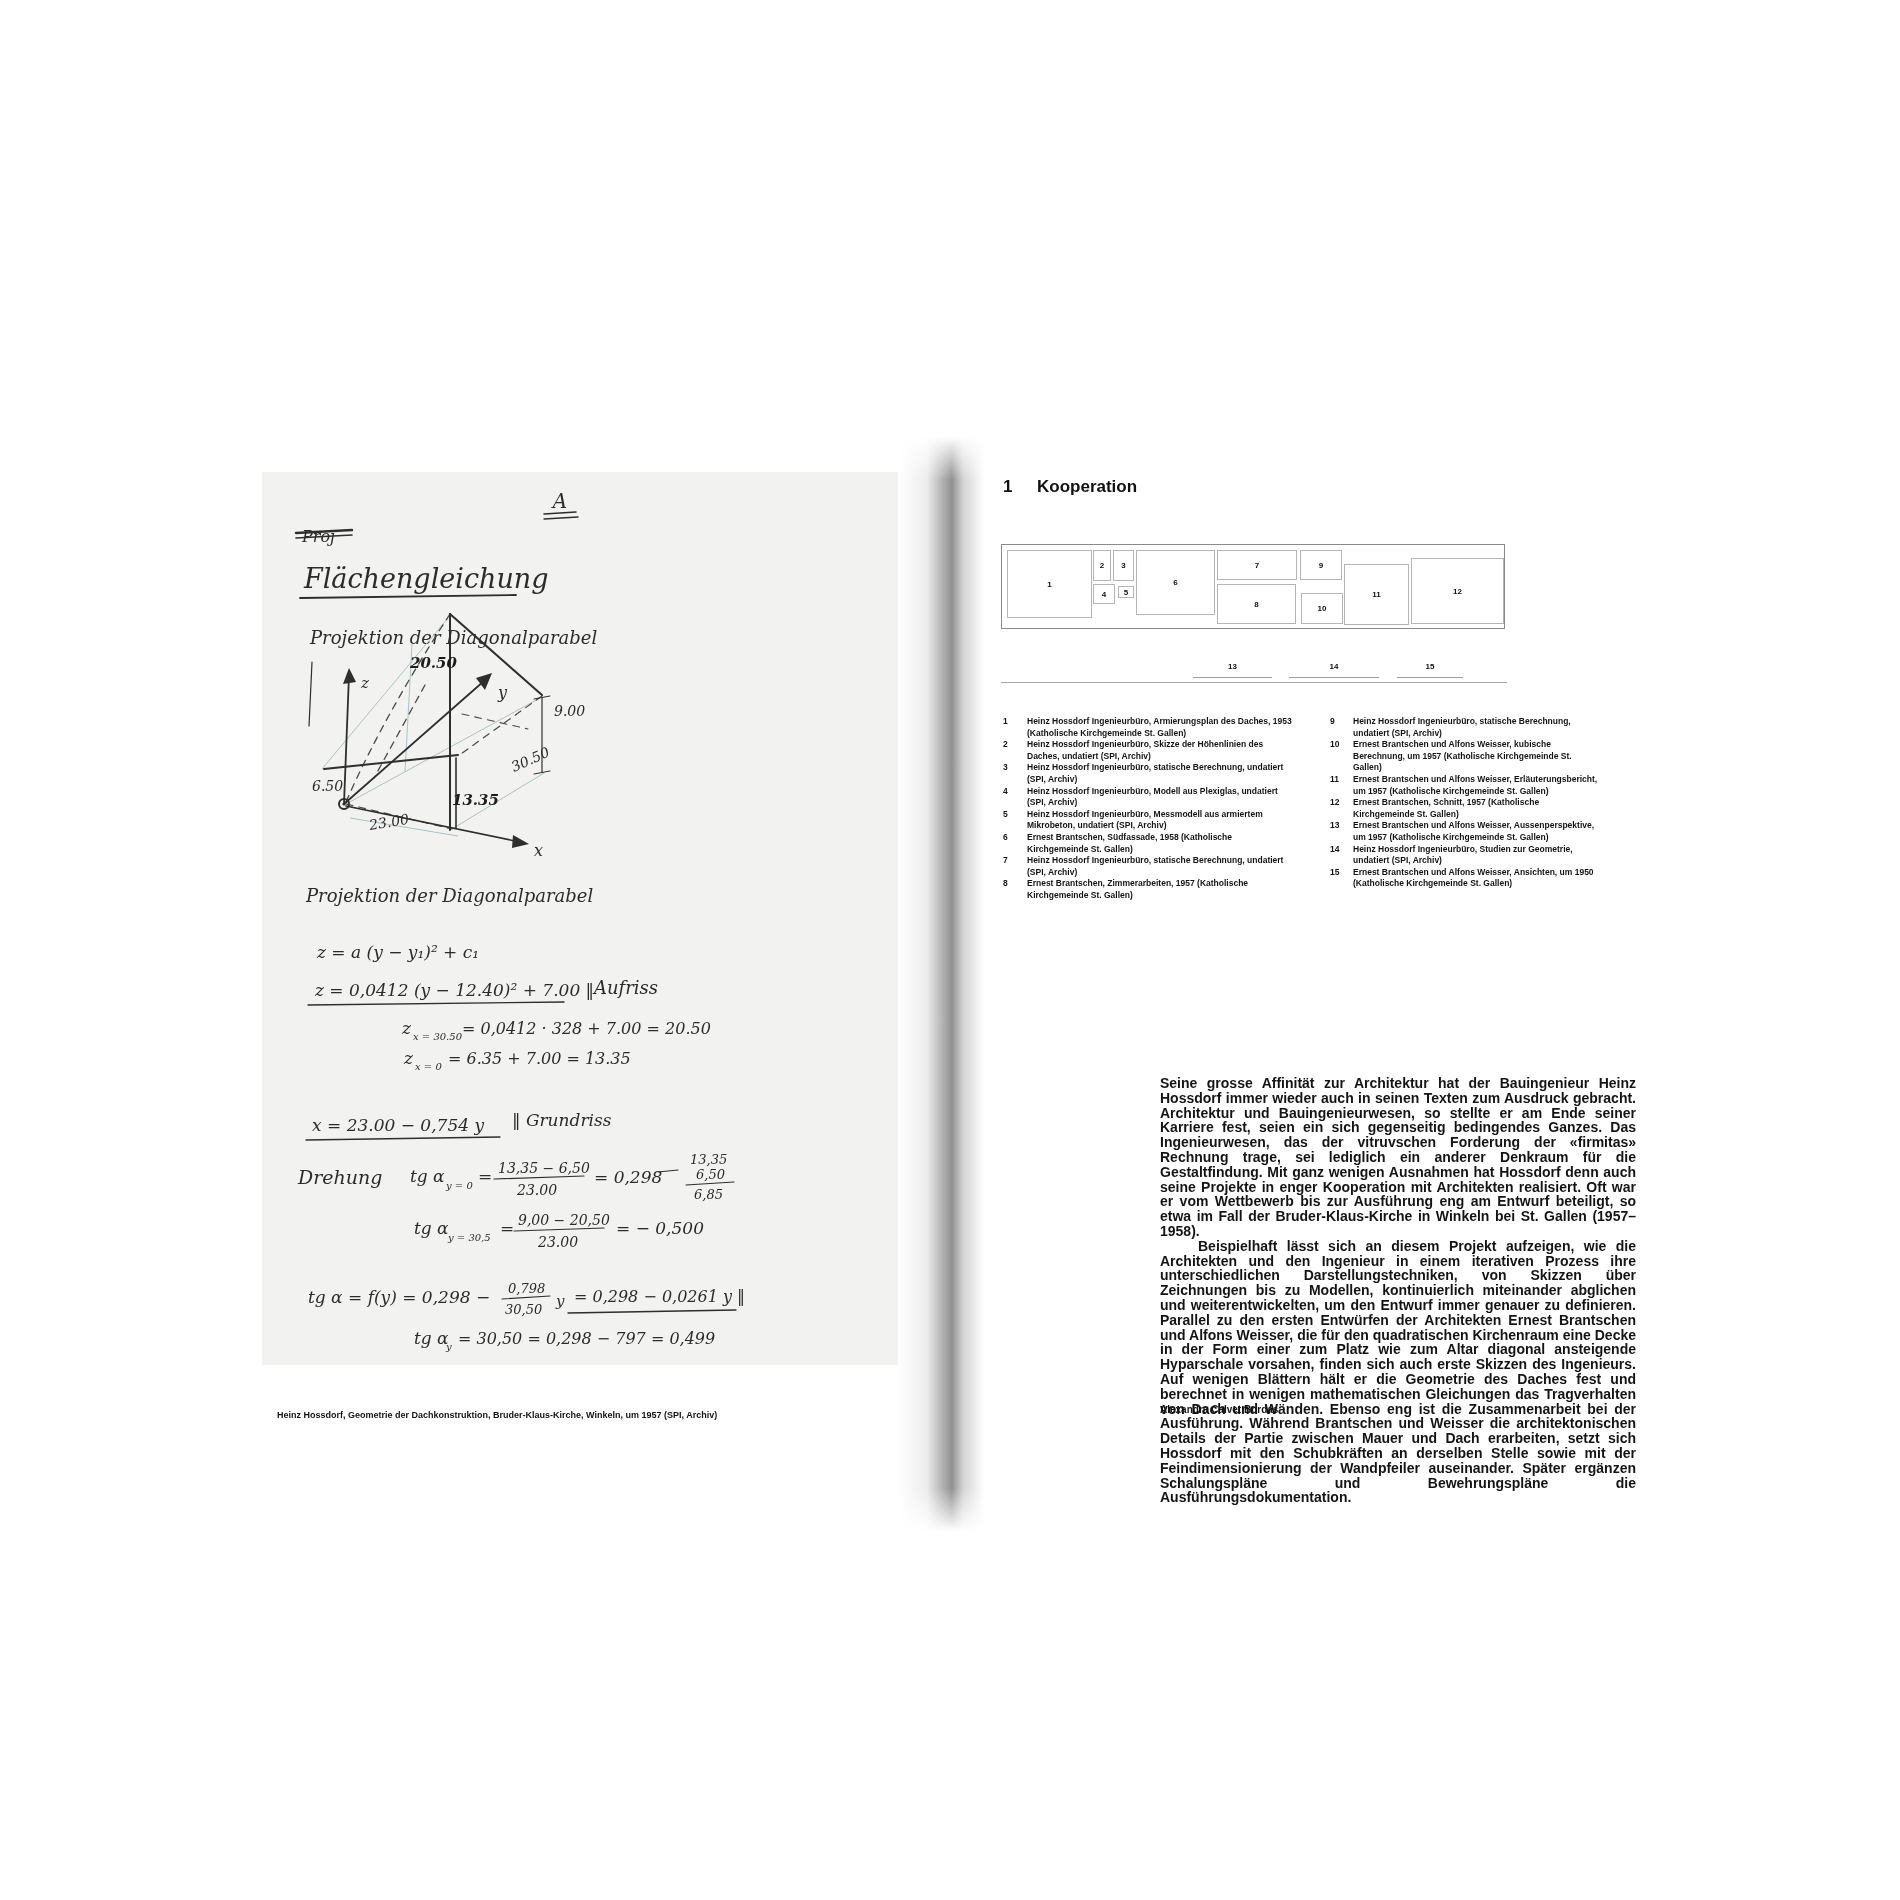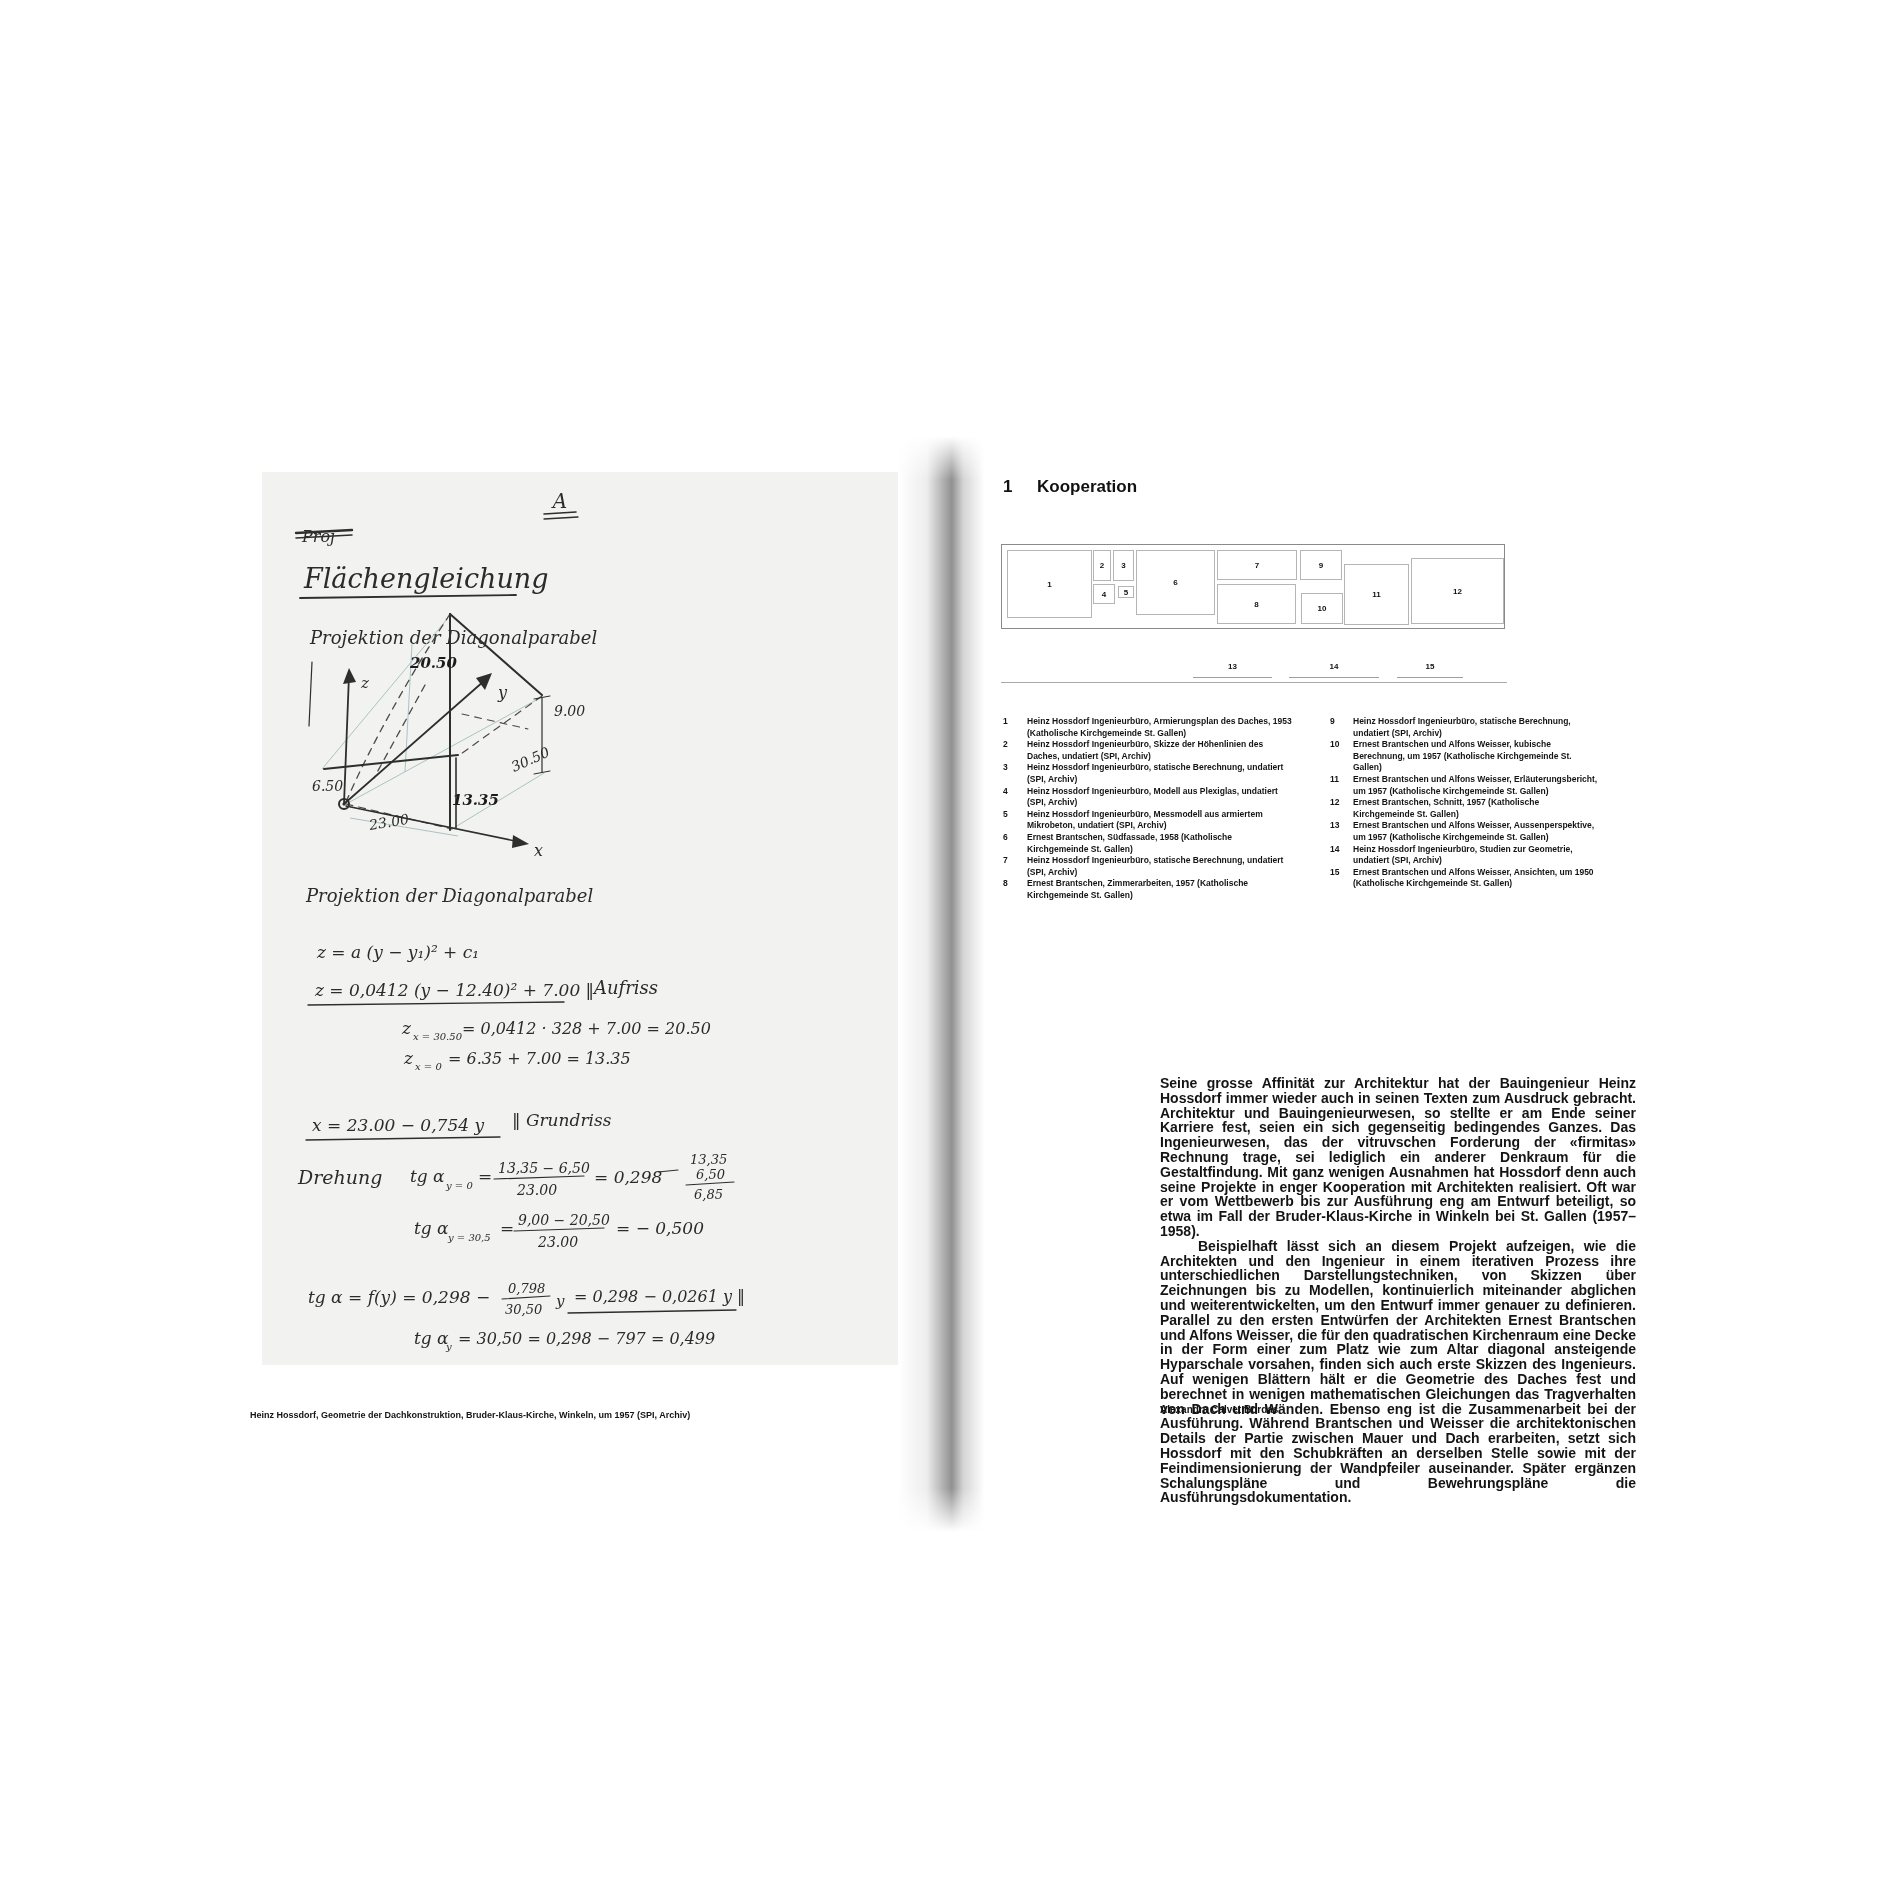--- a/index.html
+++ b/index.html
@@ -7,21 +7,21 @@
         font-family:"Liberation Sans",sans-serif;color:#111;}
   .abs{position:absolute;}
   
   #scan{left:262px;top:472px;width:636px;height:893px;background:#f2f2f0;}
   #scan svg{display:block;}
   .ink{stroke:#2e2e2e;fill:none;stroke-linecap:round;}
   .ink-d{stroke:#4a4a4a;fill:none;stroke-dasharray:7 6;stroke-linecap:round;}
   .blue{stroke:#a9c3c6;fill:none;stroke-width:1;}
   .hw{font-family:"DejaVu Serif",serif;font-style:italic;fill:#2b2b2b;}
   .hwb{font-family:"DejaVu Serif",serif;font-style:italic;font-weight:bold;fill:#1c1c1c;}
-  #left-caption{left:250px;top:1410px;width:640px;font-size:9px;font-weight:700;color:#141414;}
+  #left-caption{left:277px;top:1410px;width:640px;font-size:9px;font-weight:700;color:#141414;}
   
   #spine{left:898px;top:436px;width:96px;height:1096px;
      background:linear-gradient(90deg,rgba(255,255,255,0) 0%,rgba(190,190,190,0.28) 30%,
         rgba(125,125,125,0.85) 56%,rgba(160,160,160,0.45) 68%,rgba(255,255,255,0) 90%);
      -webkit-mask-image:linear-gradient(to bottom,transparent,black 4%,black 96%,transparent);
      mask-image:linear-gradient(to bottom,transparent,black 4%,black 96%,transparent);}
   
   #rp-header{left:1003px;top:477px;font-size:17px;font-weight:700;}
   #rp-header .num{display:inline-block;width:34px;}
   #figmap{left:1001px;top:544px;width:504px;height:85px;border:1px solid #8a8a8a;box-sizing:border-box;}

